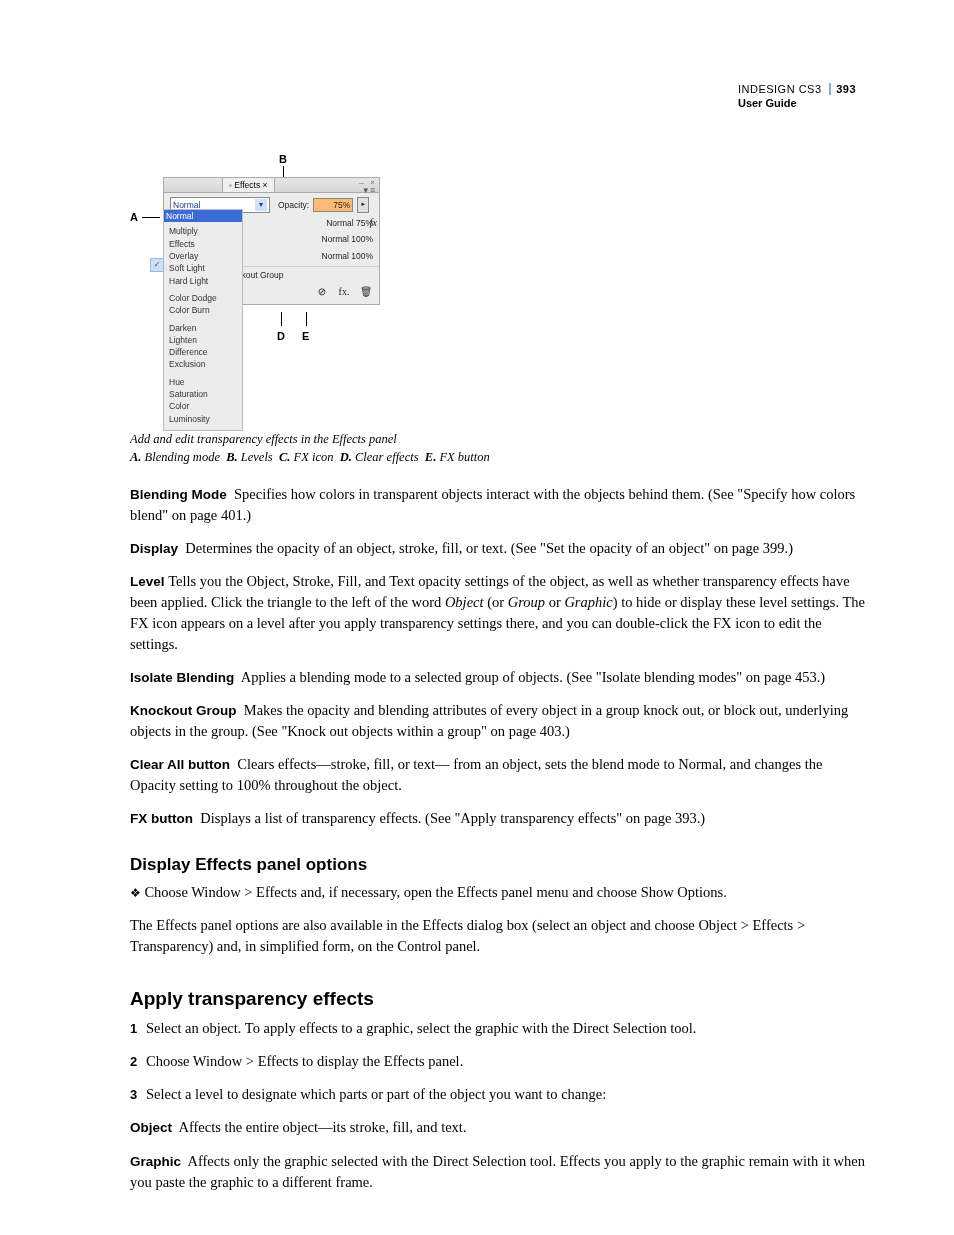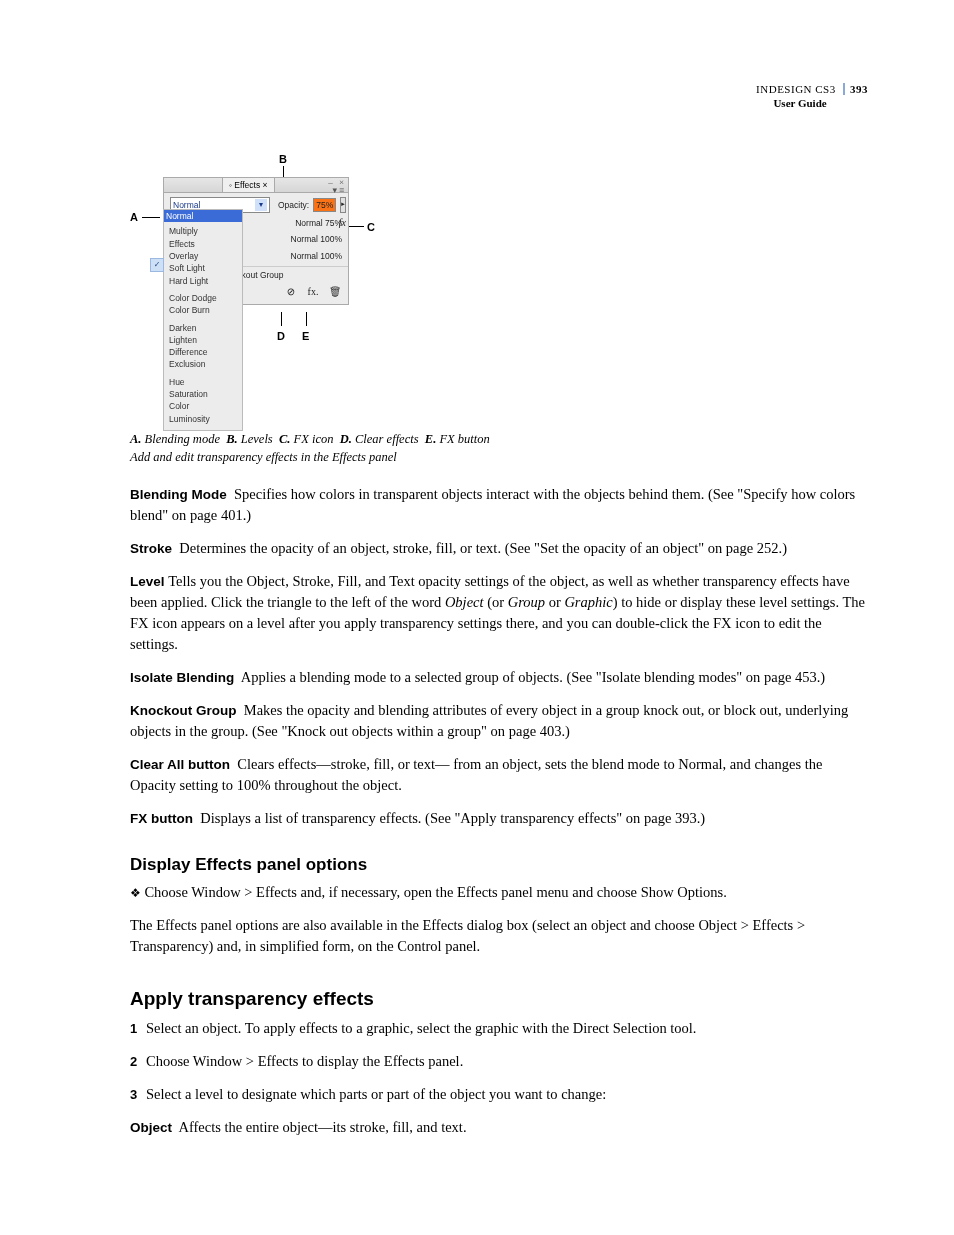--- a/index.html
+++ b/index.html
@@ -14,23 +14,23 @@
   .page {
     width: 954px;
     height: 1235px;
     position: relative;
     padding: 82px 86px 60px 130px;
     box-sizing: border-box;
   }
   .header {
     position: absolute;
     top: 82px;
-    right: 86px;
-    text-align: center;
-    font-family: Liberation Serif, serif;
+    right: 98px;
+    text-align: left;
+    font-family: Liberation Sans, sans-serif;
     font-size: 11px;
     line-height: 1.3;
   }
   .header .line1 { letter-spacing: 0.5px; }
   .header .pagenum {
     font-weight: bold;
     border-left: 2px solid #8aa9d6;
     padding-left: 5px;
     margin-left: 4px;
   }
@@ -108,21 +108,21 @@
     background: #fff;
     border: 1px solid #888;
     display: flex;
     justify-content: space-between;
     align-items: center;
     padding: 0 2px;
     color: #1a3a8a;
   }
   .sel-box .arr { background:#cfe0f8; width:12px; height:12px; text-align:center; font-size:8px; line-height:12px;}
   .op-label { margin-left: 4px; }
-  .op-field { width: 34px; height: 12px; background:#f97316; border:1px solid #888; text-align:right; padding:0 2px;}
+  .op-field { width: 34px; height: 12px; background:#fdba74; border:1px solid #888; text-align:right; padding:0 2px;}
   .op-btn { width:10px; height:14px; background:#e0e0e0; border:1px solid #888; font-size:7px; text-align:center; line-height:12px;}
   .levels { margin: 4px 0 4px 94px; text-align: right; }
   .levels div { margin-bottom: 4px; white-space: nowrap; position:relative;}
   .levels .fx { position:absolute; right: -4px; top:-1px; font-style: italic; font-family: Georgia, serif; font-size:10px;margin-left:32px;}
   .hr { border-top: 1px solid #ccc; margin: 2px -6px; }
   .row3 { display: flex; gap: 4px; align-items: center; margin-top:2px;}
   .row3 .chk2 { width:9px; height:9px; background:#fff; border:1px solid #888;}
   .row4 { display:flex; gap:8px; justify-content:flex-end; margin-top:4px; font-size:10px;}
   .row4 span { width:14px; text-align:center;}
   .callout {
@@ -184,21 +184,21 @@
       <div class="callout-line" style="left:12px; top:65px; width:18px; height:1px;"></div>
       <div class="callout" style="left:149px; top:0;">B</div>
       <div class="callout-line" style="left:153px; top:14px; width:1px; height:42px;"></div>
       <div class="callout" style="left:237px; top:68px;">C</div>
       <div class="callout-line" style="left:218px; top:74px; width:16px; height:1px;"></div>
       <div class="callout" style="left:147px; top:177px;">D</div>
       <div class="callout-line" style="left:151px; top:160px; width:1px; height:14px;"></div>
       <div class="callout" style="left:172px; top:177px;">E</div>
       <div class="callout-line" style="left:176px; top:160px; width:1px; height:14px;"></div>
 
-      <div class="panel-outer" style="width:186px;">
+      <div class="panel-outer" style="width:217px;">
         <div class="panel-top">
           <div class="tab">◦ Effects ×</div>
           <div class="wicons" style="white-space:pre; line-height:8px; text-align:right;">– ×
 ▾≡</div>
         </div>
         <div class="panel-body">
           <div class="row1">
             <div class="sel-box">
               <span>Normal</span>
               <span class="arr">▾</span>
@@ -249,41 +249,41 @@
         <div>
           <div>Hue</div>
           <div>Saturation</div>
           <div>Color</div>
           <div>Luminosity</div>
         </div>
       </div>
     </div>
 
     <div class="caption">
+      <div>Add and edit transparency effects in the Effects panel</div>
       <div>
         <span class="key">A.</span> <span>Blending mode</span>&nbsp;
         <span class="key">B.</span> <span>Levels</span>&nbsp;
         <span class="key">C.</span> <span>FX icon</span>&nbsp;
         <span class="key">D.</span> <span>Clear effects</span>&nbsp;
         <span class="key">E.</span> <span>FX button</span>
       </div>
-      <div>Add and edit transparency effects in the Effects panel</div>
     </div>
   </div>
 
   <div class="body-text">
 
     <p>
       <span class="term">Blending Mode</span>&nbsp;
       <span>Specifies how colors in transparent objects interact with the objects behind them. (See "Specify how colors blend" on page 401.)</span>
     </p>
 
     <p>
-      <span class="term">Stroke</span>&nbsp;
-      <span>Determines the opacity of an object, stroke, fill, or text. (See "Set the opacity of an object" on page 252.)</span>
+      <span class="term">Display</span>&nbsp;
+      <span>Determines the opacity of an object, stroke, fill, or text. (See "Set the opacity of an object" on page 399.)</span>
     </p>
 
     <p>
       <span class="term">Level</span>&nbsp;<span>Tells you the Object, Stroke, Fill, and Text opacity settings of the object, as well as whether transparency effects have been applied. Click the triangle to the left of the word </span><span class="ital">Object</span><span> (or </span><span class="ital">Group</span><span> or </span><span class="ital">Graphic</span><span>) to hide or display these level settings. The FX icon appears on a level after you apply transparency settings there, and you can double-click the FX icon to edit the settings.</span>
     </p>
 
     <p>
       <span class="term">Isolate Blending</span>&nbsp;
       <span>Applies a blending mode to a selected group of objects. (See "Isolate blending modes" on page 453.)</span>
     </p>
@@ -312,15 +312,19 @@
 
     <div class="h2">Apply transparency effects</div>
     <p><span class="step-num">1</span><span>Select an object. To apply effects to a graphic, select the graphic with the Direct Selection tool.</span></p>
     <p><span class="step-num">2</span><span>Choose Window &gt; Effects to display the Effects panel.</span></p>
     <p><span class="step-num">3</span><span>Select a level to designate which parts or part of the object you want to change:</span></p>
 
     <p>
       <span class="term">Object</span>&nbsp;
       <span>Affects the entire object—its stroke, fill, and text.</span>
     </p>
+    <p>
+      <span class="term">Graphic</span>&nbsp;
+      <span>Affects only the graphic selected with the Direct Selection tool. Effects you apply to the graphic remain with it when you paste the graphic to a different frame.</span>
+    </p>
 
   </div>
 </div>
 
 </body></html>

